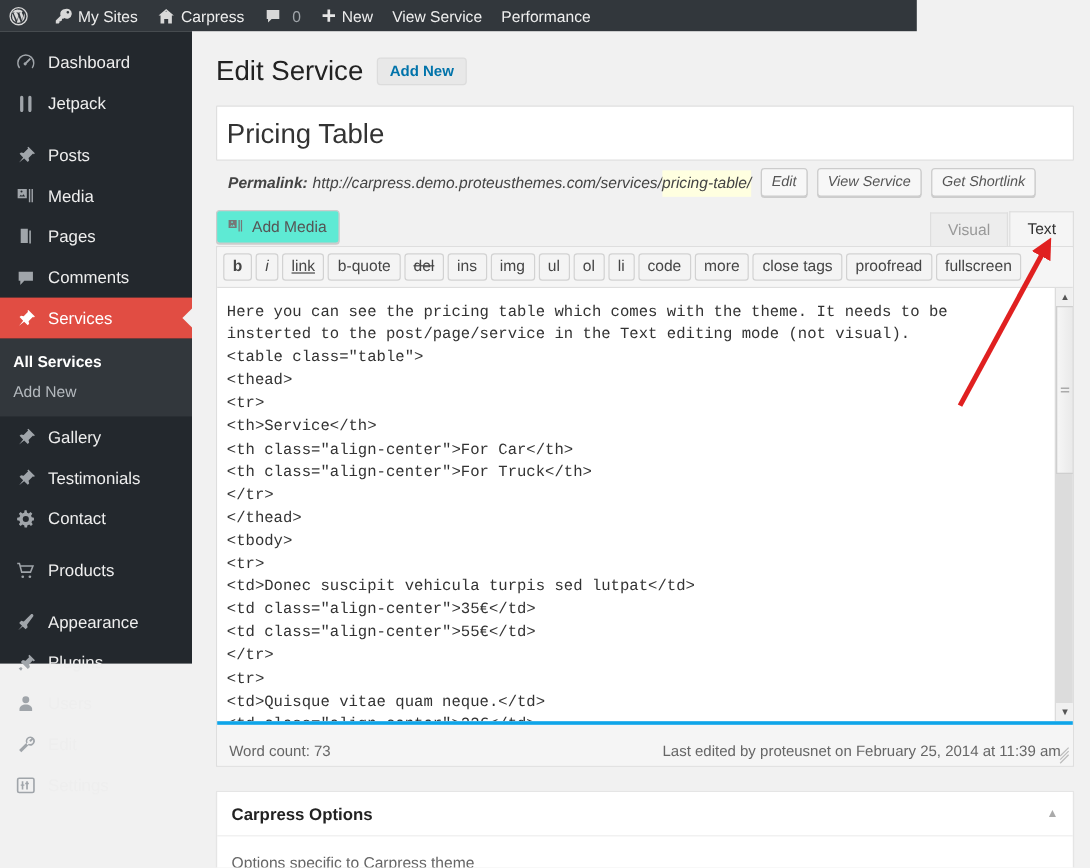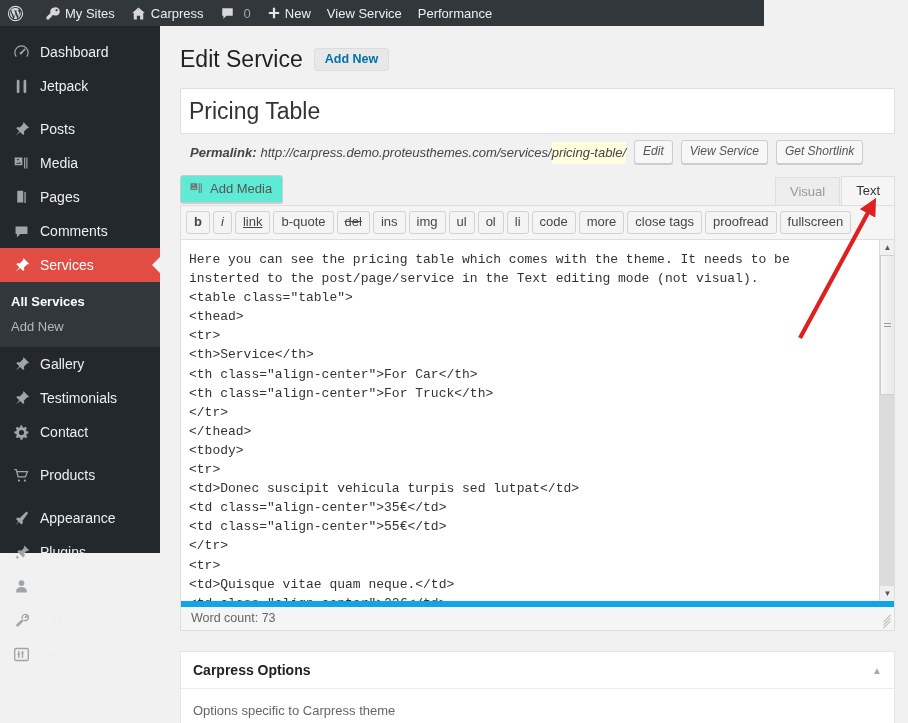--- a/index.html
+++ b/index.html
@@ -265,22 +265,22 @@
     background: linear-gradient(to right, #f6f6f6, #e9e9e9);
     border: 1px solid #cfcfcf;
     display: flex; align-items: center; justify-content: center;
   }
   .sb-grip { width: 7px; }
   .sb-grip div { height: 1px; background: #9a9a9a; margin: 2px 0; }
 
   .ed-status {
     display: flex; justify-content: space-between; align-items: center;
     background: #f5f5f5;
-    border-top: 6px solid #0ea5e9;
-    padding: 4px 10px 5px 10px;
+    border-top: 3px solid #0ea5e9;
+    padding: 15px 10px 5px 10px;
     font-size: 12.5px;
     color: #666;
     position: relative;
   }
   .resize-grip {
     position: absolute; right: 2px; bottom: 2px;
     width: 10px; height: 10px;
   }
   .resize-grip div { height: 1px; background: #bbb; margin-bottom: 2px; transform: rotate(-45deg); }
 
@@ -614,20 +614,21 @@
                   </span>
               </div>
             </div>
             <div class="sb-arrow up">▲</div>
             <div class="sb-arrow down">▼</div>
           </div>
         </div>
 
         <div class="ed-status">
           <span>Word count: 73</span>
+          <span>Last edited by proteusnet on February 25, 2014 at 11:39 am</span>
           <span class="resize-grip">
               <div></div>
               <div></div>
               <div></div>
             </span>
         </div>
       </div>
     </div>
 
     <div class="metabox">

